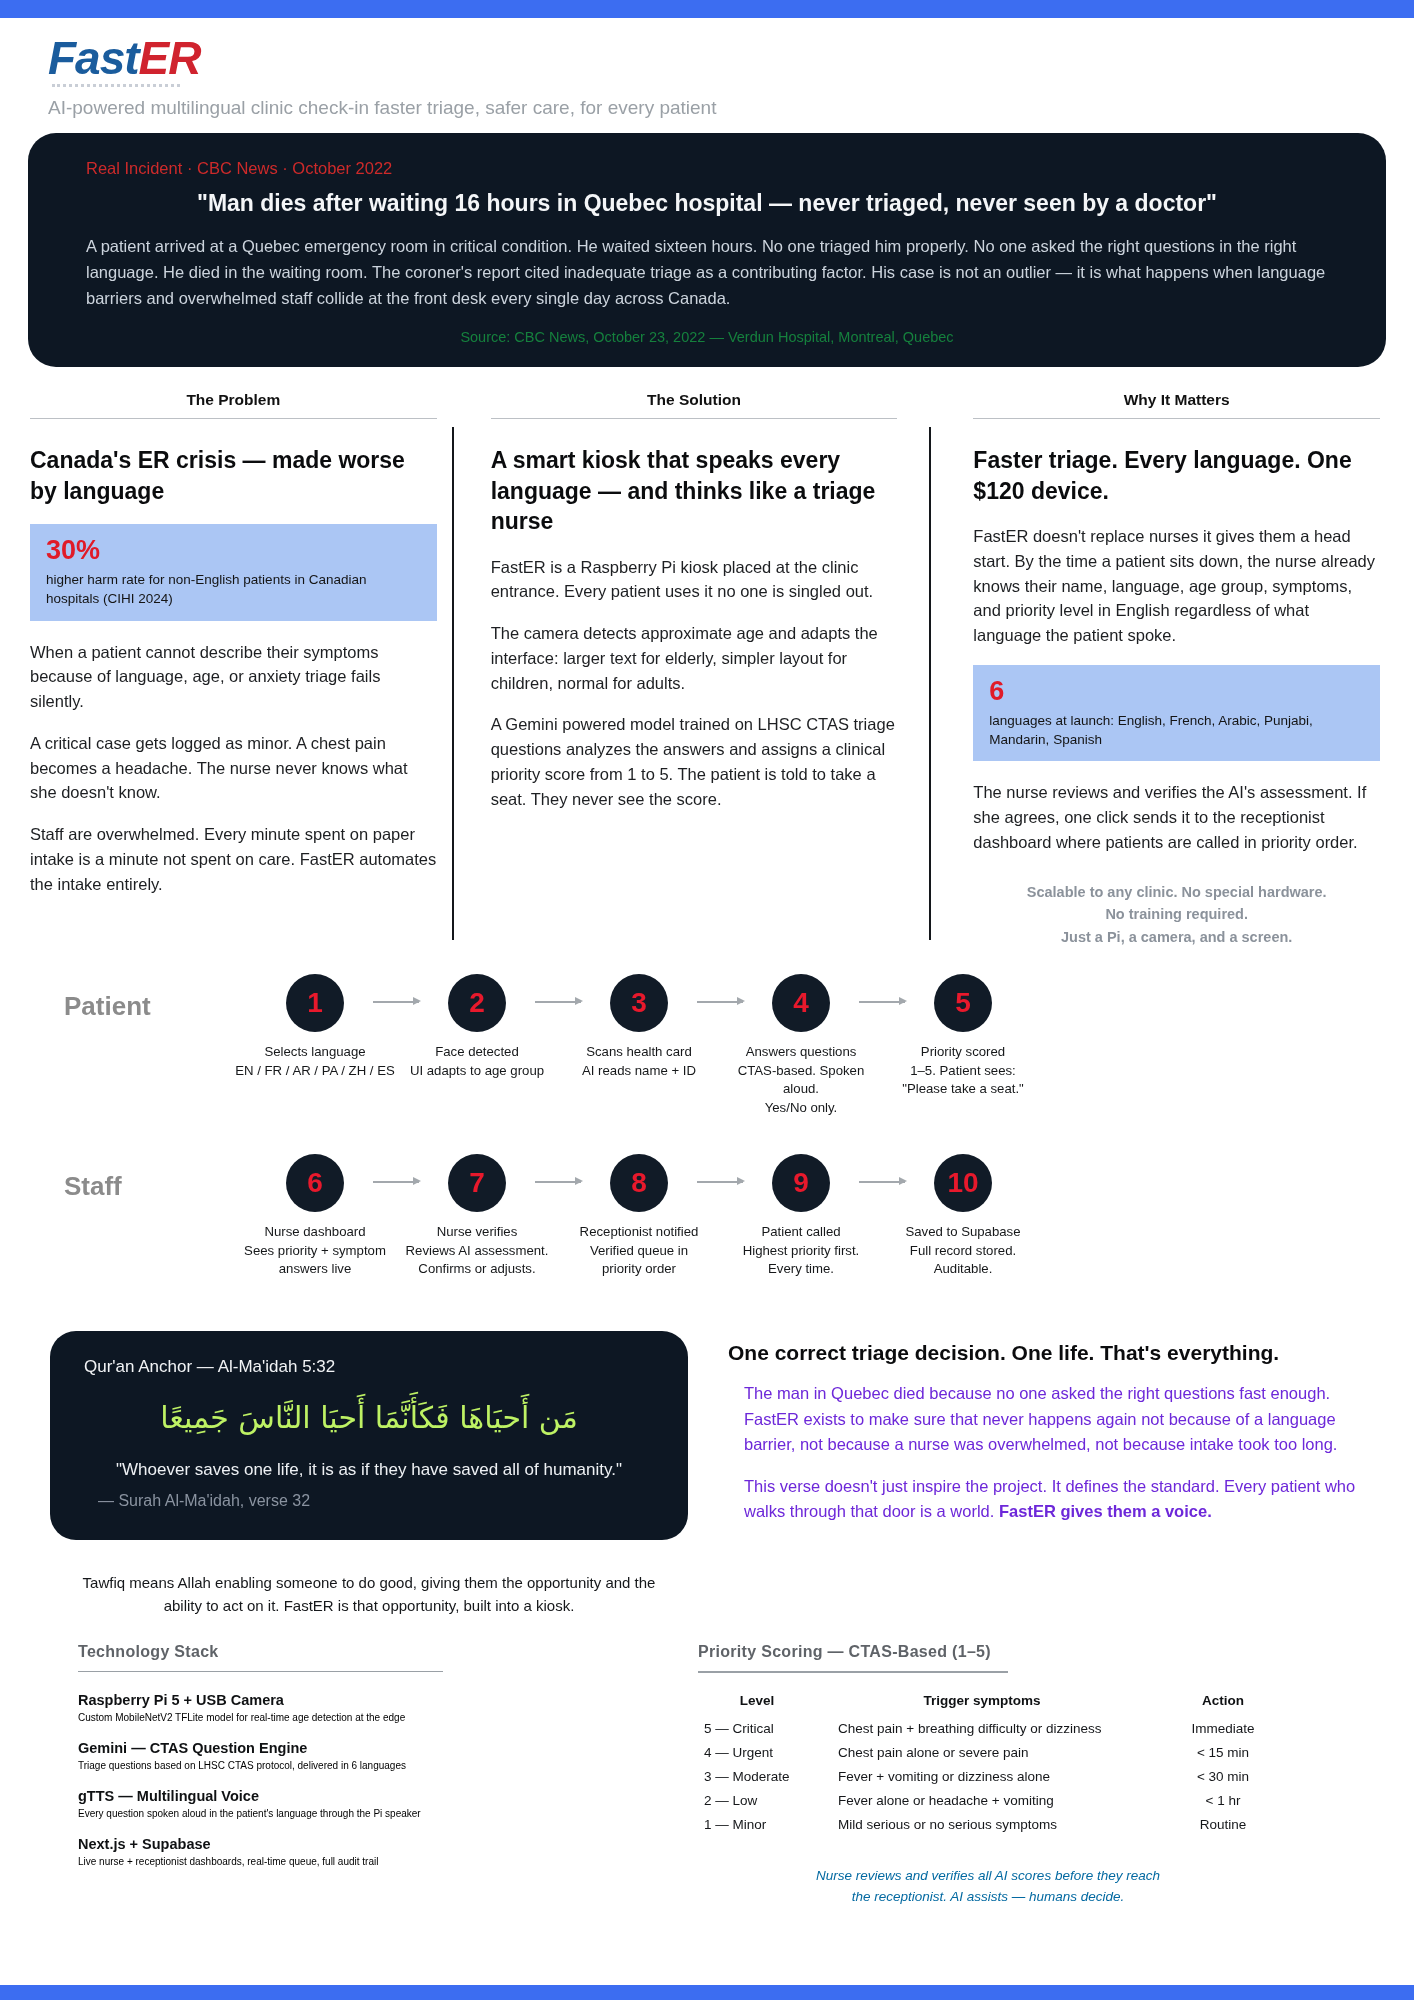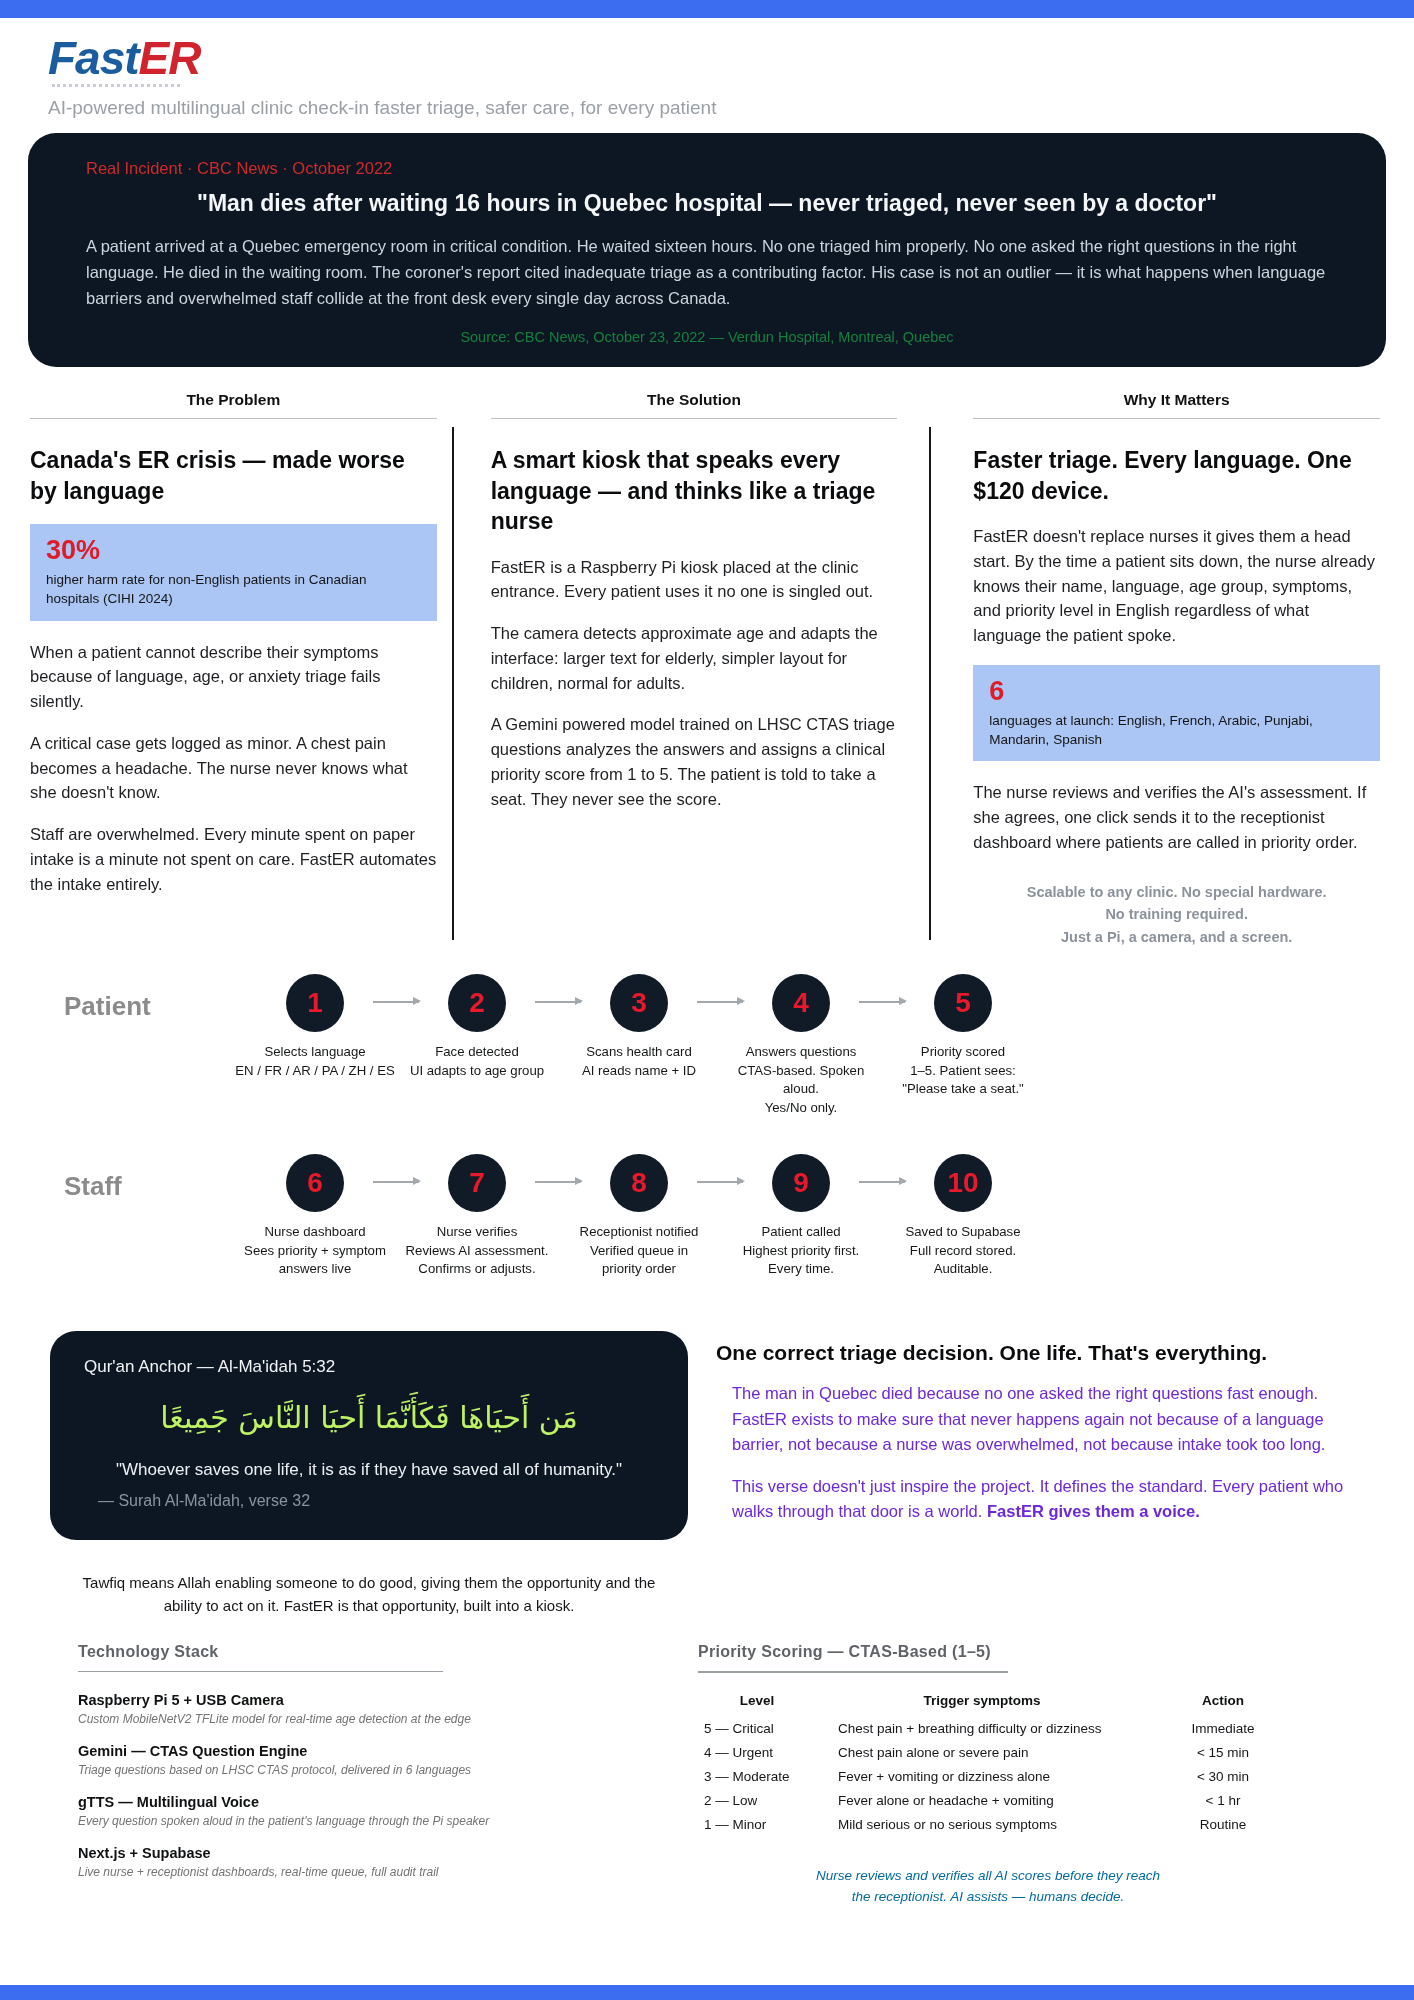--- a/index.html
+++ b/index.html
@@ -47,41 +47,41 @@
   .steps{position:relative;display:flex;margin-left:22px;}
   .step{flex:0 0 162px;text-align:center;}
   .circle{width:58px;height:58px;margin:0 auto;border-radius:50%;background:#111b27;display:flex;align-items:center;justify-content:center;}
   .circle span{color:#e8192c;font-size:28px;font-weight:bold;}
   .step-caption{margin-top:11px;font-size:13.2px;line-height:1.42;color:#16181a;white-space:pre-line;}
   .arrow{position:absolute;top:27px;width:46px;height:2px;background:#a3a8ad;}
   .arrow::after{content:'';position:absolute;right:-2px;top:-3.5px;border-left:8px solid #a3a8ad;border-top:4.5px solid transparent;border-bottom:4.5px solid transparent;}
   .arrow-1{left:139px;}.arrow-2{left:301px;}.arrow-3{left:463px;}.arrow-4{left:625px;}
 
   
-  .mid-grid{display:flex;gap:28px;padding:16px 42px 0 50px;}
+  .mid-grid{display:flex;gap:40px;padding:16px 42px 0 50px;}
   .mid-left{flex:0 0 638px;}
   .mid-right{flex:1;}
   .quran-card{background:#0d1723;border-radius:26px;padding:26px 34px 30px;}
   .quran-title{margin:0 0 18px;color:#f2f4f6;font-size:17px;}
   .quran-arabic{margin:0 0 20px;direction:rtl;text-align:center;color:#bef264;font-size:30px;line-height:1.5;font-family:"DejaVu Sans",sans-serif;}
   .quran-quote{margin:0 0 12px;color:#eef1f4;font-size:17px;text-align:center;}
   .quran-attrib{margin:0;color:#8a93a0;font-size:16px;padding-left:14px;}
   .tawfiq{margin:32px auto 0;max-width:600px;text-align:center;font-size:15px;line-height:1.5;color:#15171a;}
   .closing h2{margin:10px 0 16px;font-size:21px;color:#0b0c0e;}
   .closing p{margin:0 16px 16px;font-size:16.5px;line-height:1.55;color:#6d28d9;}
   .closing .bold{font-weight:bold;}
 
   
   .bottom-grid{display:flex;padding:26px 40px 0 78px;}
   .tech{flex:0 0 560px;}
   .tech-title,.prio-title{font-size:16px;font-weight:bold;color:#5f6368;letter-spacing:.3px;}
   .tech-rule{width:365px;border-bottom:1px solid #9aa0a6;margin:10px 0 20px;}
   .tech-item{margin-bottom:15px;}
   .tech-name{font-size:14.5px;font-weight:bold;color:#0f1113;margin-bottom:3px;}
-  .tech-desc{font-size:12px;color:#737373;line-height:1.4;font-style:italic;}
+  .tech-desc{font-size:10px;color:#000000;line-height:1.4;}
   .prio{flex:1;padding-left:60px;}
   .prio-rule{width:310px;border-bottom:2px solid #9aa0a6;margin:10px 0 20px;}
   .prio-table{display:grid;grid-template-columns:118px 1fr 150px;column-gap:22px;row-gap:9px;font-size:13.5px;color:#15171a;max-width:600px;}
   .prio-h{font-weight:bold;text-align:center;margin-bottom:4px;color:#0f1113;}
   .prio-level{padding-left:6px;}
   .prio-action{text-align:center;}
   .prio-note{margin-top:34px;max-width:560px;text-align:center;font-style:italic;font-size:13.5px;color:#0369a1;line-height:1.55;white-space:pre-line;margin-left:10px;}
 </style>
 </head>
 <body>

